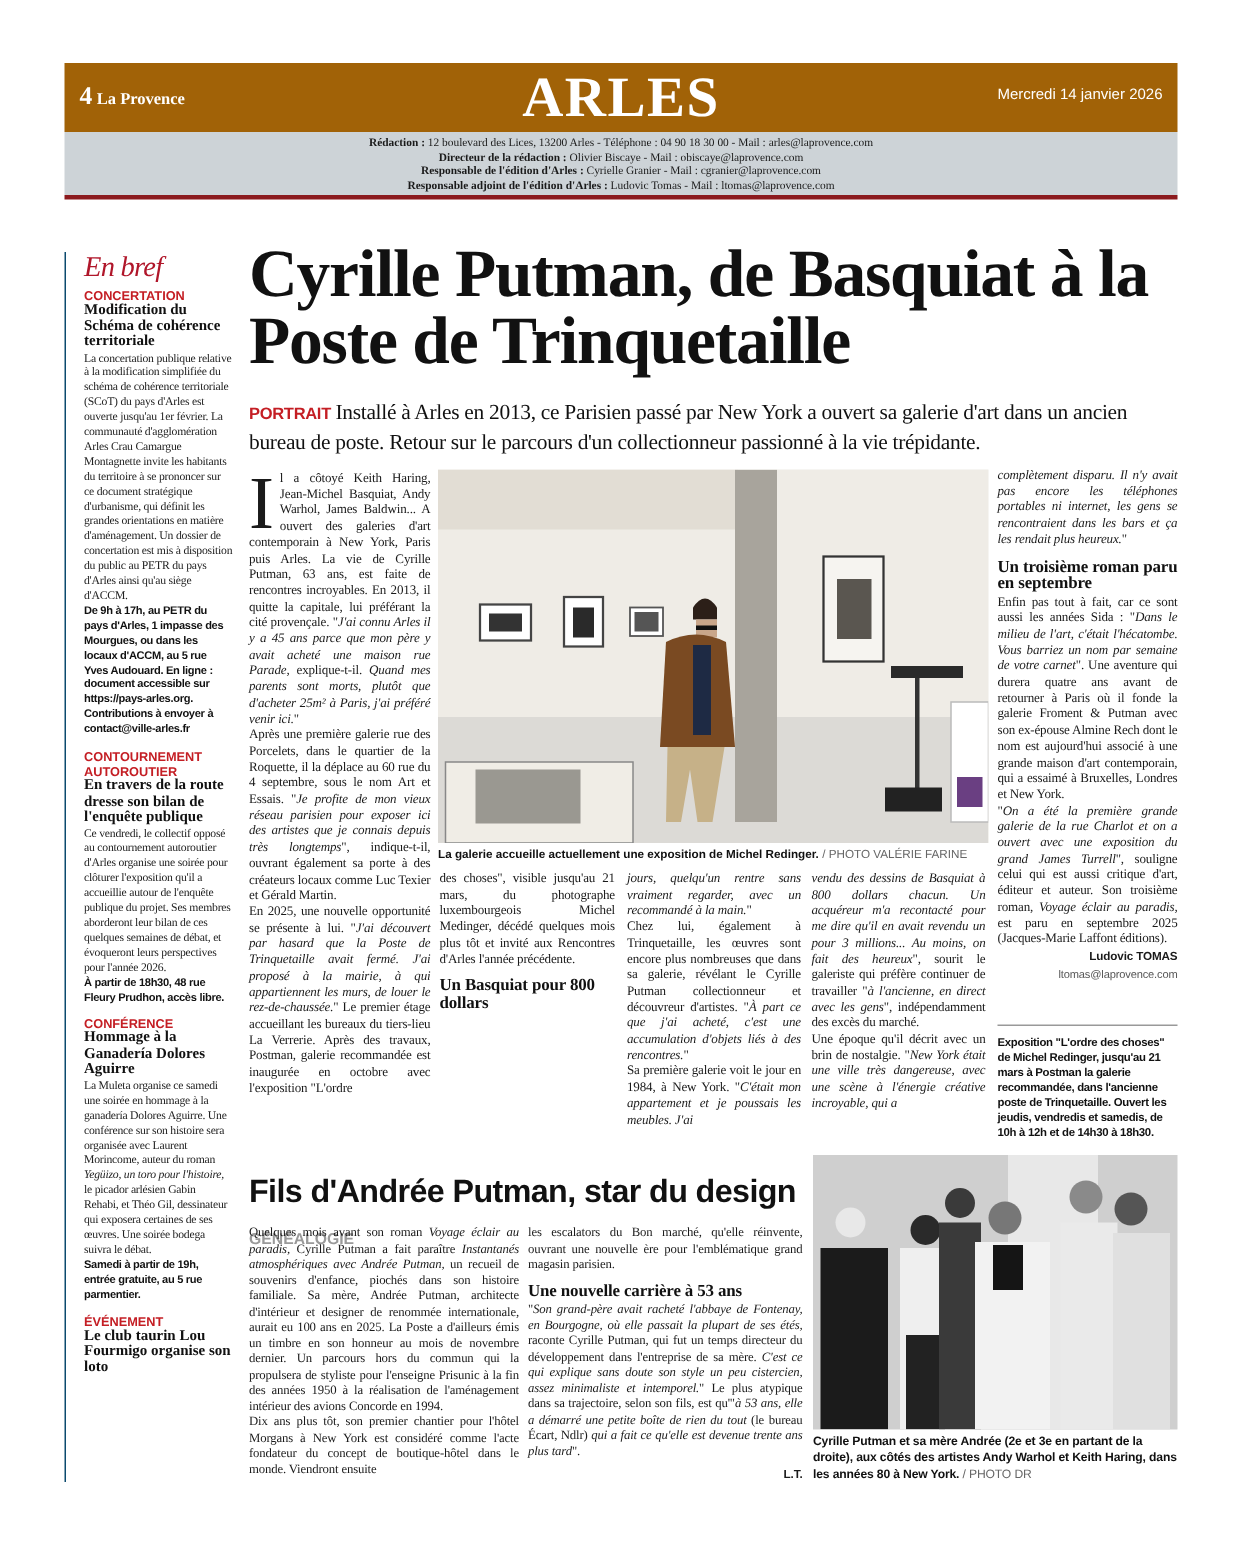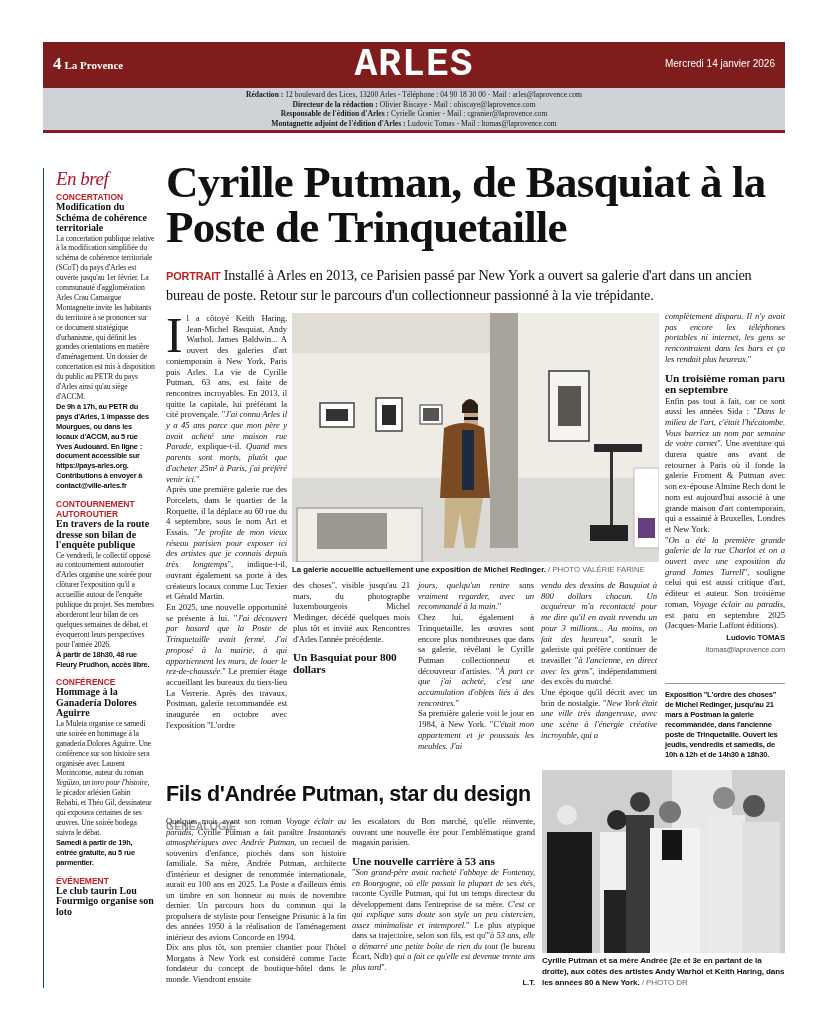--- a/index.html
+++ b/index.html
@@ -1,23 +1,23 @@
 <!DOCTYPE html>
 <html><head>
 <meta charset="utf-8">
 <style>
   * { box-sizing: border-box; margin: 0; padding: 0; }
   html, body { width: 828px; height: 1028px; background: #ffffff; overflow: hidden; }
   body { position: relative; font-family: "Liberation Serif", serif; color: #1a1a1a; }
 
   
-  .masthead { position: absolute; left: 43px; top: 42px; width: 742px; height: 46px; background: #7f1d1d; color: #fff; }
+  .masthead { position: absolute; left: 43px; top: 42px; width: 742px; height: 46px; background: #a16207; color: #fff; }
   .masthead .page-num { position: absolute; left: 10px; top: 12px; font-family: "Liberation Serif", serif; font-weight: bold; font-size: 17px; }
   .masthead .page-num .brand { font-size: 11px; font-weight: bold; margin-left: 3px; }
-  .masthead .section { position: absolute; left: 0; right: 0; top: 2px; text-align: center; font-family: Liberation Mono, monospace; font-weight: bold; font-size: 38px; letter-spacing: 1px; line-height: 42px; }
+  .masthead .section { position: absolute; left: 0; right: 0; top: 2px; text-align: center; font-family: Liberation Serif, serif; font-weight: bold; font-size: 38px; letter-spacing: 1px; line-height: 42px; }
   .masthead .date { position: absolute; right: 10px; top: 16px; font-family: "Liberation Sans", sans-serif; font-size: 10px; }
   .credits { position: absolute; left: 43px; top: 88px; width: 742px; height: 42px; background: #cdd3d7; text-align: center; font-family: "Liberation Serif", serif; font-size: 7.6px; line-height: 9.6px; padding-top: 2px; color: #1a1a1a; }
   .credits b { font-weight: bold; }
   .credits-rule { position: absolute; left: 43px; top: 130px; width: 742px; height: 3px; background: #8b1a1e; }
 
   
   .brief { position: absolute; left: 43px; top: 168px; width: 112px; height: 820px; border-left: 1px solid #0c4a6e; padding-left: 12px; }
   .brief .title { font-family: "Liberation Serif", serif; font-style: italic; font-size: 19px; color: #b0162a; margin-bottom: 2px; letter-spacing: -0.5px; }
   .brief .item { margin-bottom: 8px; }
   .brief .kicker { font-family: Liberation Sans, sans-serif; font-weight: bold; font-size: 8.5px; color: #c41e24; line-height: 10px; }
@@ -69,21 +69,21 @@
   <div class="page-num">
     <span>4</span><span class="brand">La Provence</span>
   </div>
   <div class="section">ARLES</div>
   <div class="date">Mercredi 14 janvier 2026</div>
 </div>
 <div class="credits">
   <div><b>Rédaction :</b><span> 12 boulevard des Lices, 13200 Arles - Téléphone : 04 90 18 30 00 - Mail : arles@laprovence.com</span></div>
   <div><b>Directeur de la rédaction :</b><span> Olivier Biscaye - Mail : obiscaye@laprovence.com</span></div>
   <div><b>Responsable de l'édition d'Arles :</b><span> Cyrielle Granier - Mail : cgranier@laprovence.com</span></div>
-  <div><b>Montagnette adjoint de l'édition d'Arles :</b><span> Ludovic Tomas - Mail : ltomas@laprovence.com</span></div>
+  <div><b>Responsable adjoint de l'édition d'Arles :</b><span> Ludovic Tomas - Mail : ltomas@laprovence.com</span></div>
 </div>
 <div class="credits-rule"></div>
 
 <aside class="brief">
   <div class="title">En bref</div>
 
   <div class="item">
     <div class="kicker">CONCERTATION</div>
     <div class="head">Modification du Schéma de cohérence territoriale</div>
     <div class="body">La concertation publique relative à la modification simplifiée du schéma de cohérence territoriale (SCoT) du pays d'Arles est ouverte jusqu'au 1er février. La communauté d'agglomération Arles Crau Camargue Montagnette invite les habitants du territoire à se prononcer sur ce document stratégique d'urbanisme, qui définit les grandes orientations en matière d'aménagement. Un dossier de concertation est mis à disposition du public au PETR du pays d'Arles ainsi qu'au siège d'ACCM.</div>

